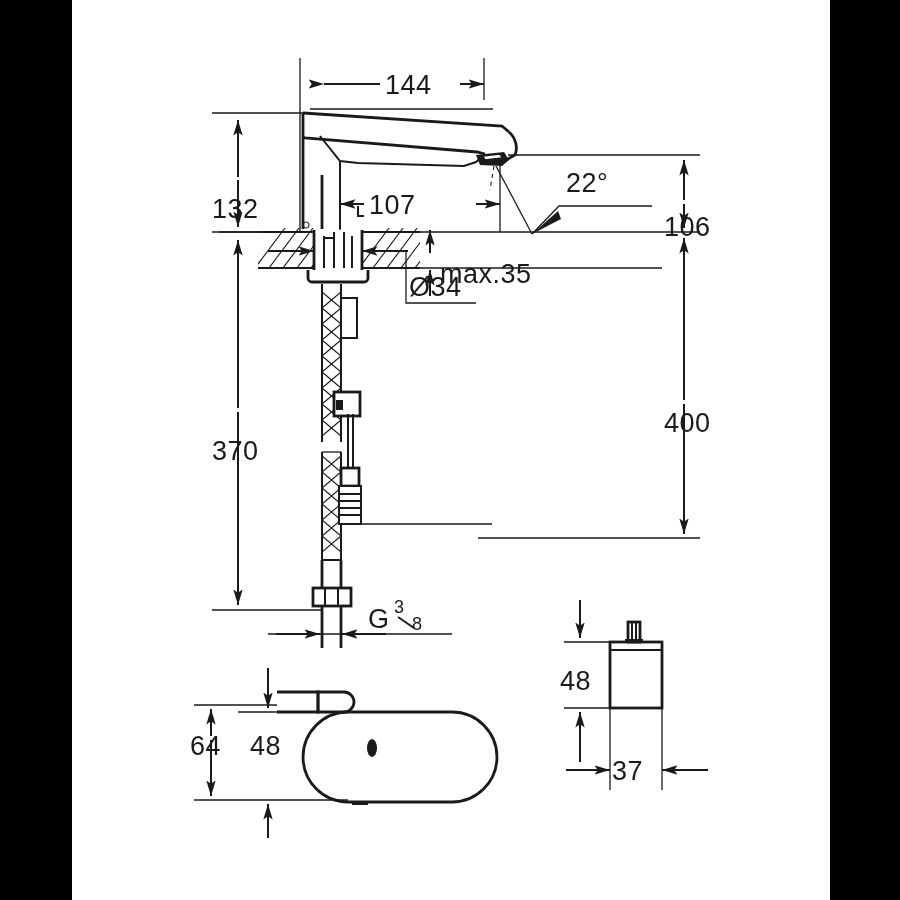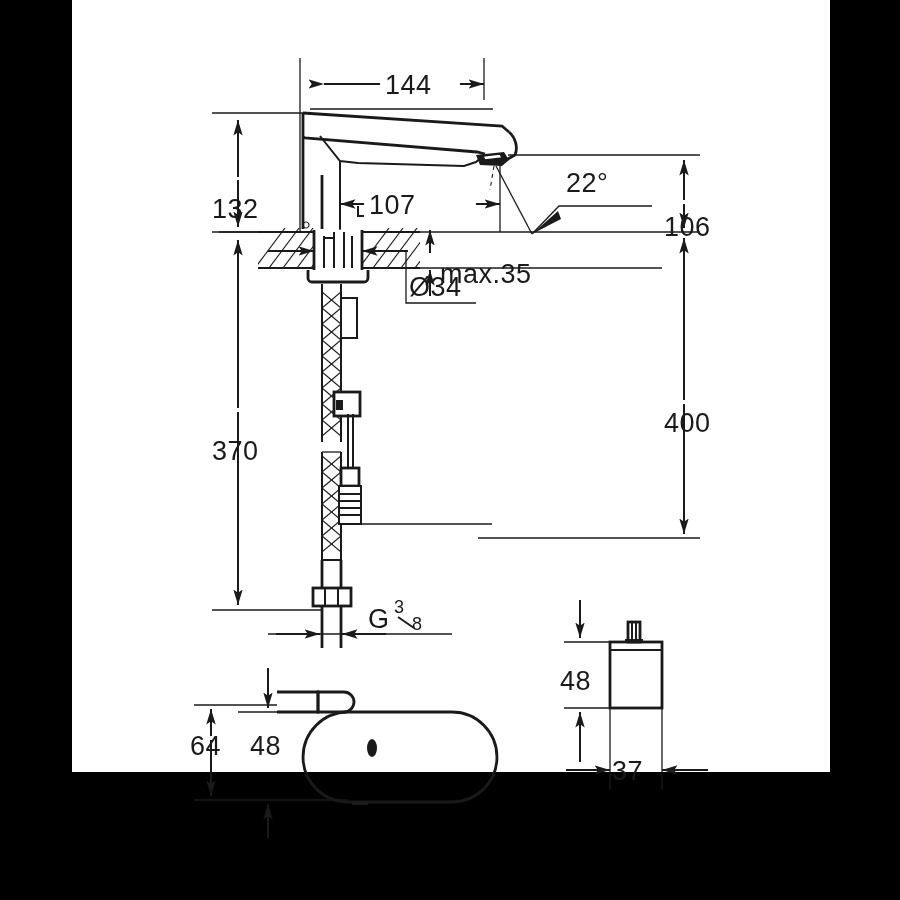--- a/index.html
+++ b/index.html
@@ -18,21 +18,21 @@
     position: relative;
     width: 900px;
     height: 900px;
     background: #000000;
   }
   #sheet {
     position: absolute;
     left: 72px;
     top: 0px;
     width: 758px;
-    height: 772px;
+    height: 900px;
     background: #ffffff;
   }
   #drawing-svg {
     position: absolute;
     left: 0;
     top: 0;
     width: 758px;
     height: 900px;
     display: block;
   }

